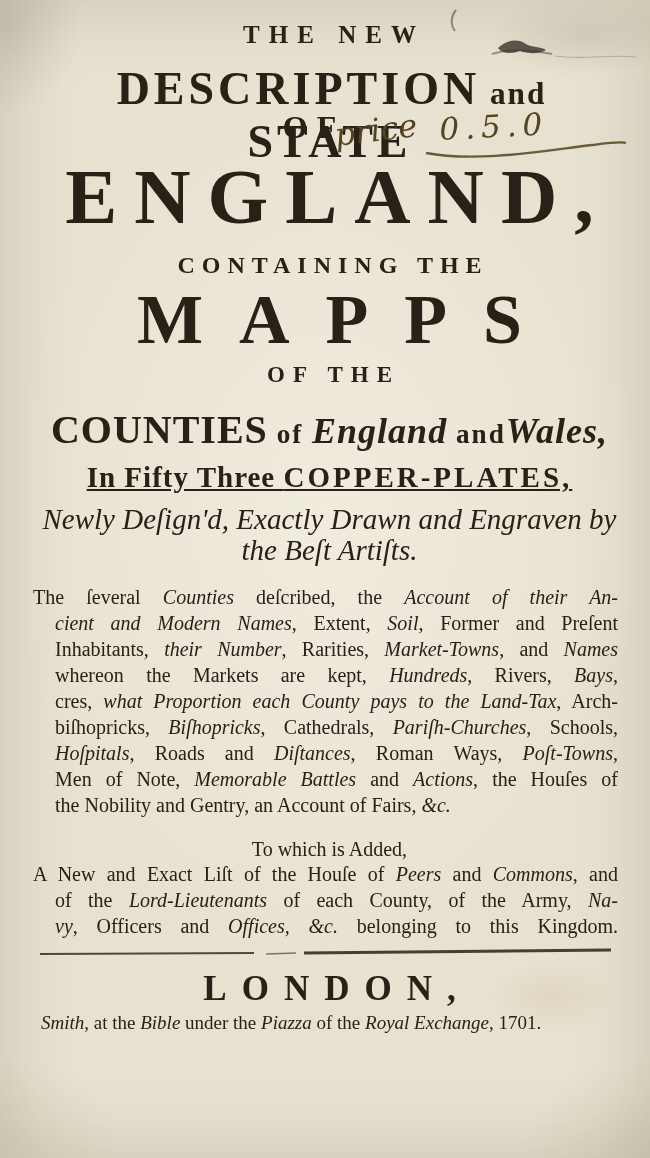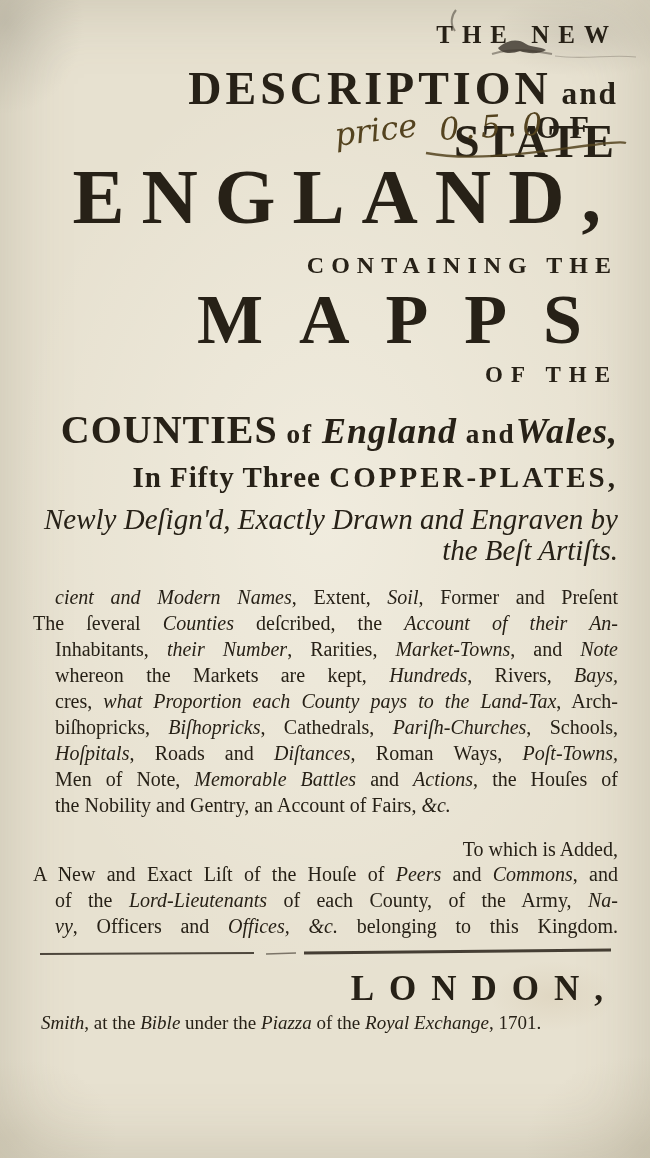--- a/index.html
+++ b/index.html
@@ -14,31 +14,31 @@
       radial-gradient(140px 60px at 90% 3%, rgba(130,125,115,.18), transparent 70%),
       radial-gradient(110px 130px at 1% 2%, rgba(122,120,110,.22), transparent 70%),
       radial-gradient(170px 130px at 99% 99%, rgba(150,138,108,.16), transparent 70%),
       radial-gradient(150px 110px at 2% 98%, rgba(150,138,108,.12), transparent 70%),
       radial-gradient(430px 620px at 50% 45%, rgba(255,253,245,.38), transparent 75%),
       var(--paper,#e7e1d0);
     box-shadow: inset 0 0 70px rgba(120,110,85,.28);
   }
   .line {
     position:absolute; left:41px; right:32px;
-    text-align:right; color:var(--ink,#272117);
+    text-align:center; color:var(--ink,#272117);
   }
   .the-new    { top:21px;  font-size:25px; font-weight:bold; letter-spacing:9px;  text-indent:9px; }
   .desc       { top:62px;  font-size:46px; font-weight:bold; letter-spacing:4px;  text-indent:4px; }
   .of-line    { top:109px; font-size:32px; font-weight:bold; letter-spacing:9px;  text-indent:9px; transform:translateX(-20px); }
   .england    { top:152px; font-size:78px; font-weight:bold; letter-spacing:17px; text-indent:17px; white-space:nowrap; }
   .containing { top:252px; font-size:24px; font-weight:bold; letter-spacing:7px;  text-indent:7px; }
   .mapps      { top:280px; font-size:70px; font-weight:bold; letter-spacing:36px; text-indent:36px; white-space:nowrap; }
   .of-the     { top:362px; font-size:23px; font-weight:bold; letter-spacing:8px;  text-indent:8px; }
   .counties   { top:406px; font-size:40px; font-weight:bold; letter-spacing:1px;  white-space:nowrap; }
-  .copper     { top:461px; font-size:29px; font-weight:bold; letter-spacing:1px; }
+  .copper     { top:461px; font-size:29px; font-weight:bold; letter-spacing:1px;text-decoration:underline; }
   .newly      { top:503px; font-size:29px; font-style:italic; white-space:nowrap; }
   .artists    { top:534px; font-size:29px; font-style:italic; }
 
   .seg-r  { }
   .seg-i  { font-style:italic; }
   .seg-lc { font-size:.68em; letter-spacing:2px; }
   .seg-il { font-size:.9em; font-style:italic; }
   .seg-sp { letter-spacing:3px; }
 
   .paragraph {
@@ -105,23 +105,23 @@
   <div class="line of-the">OF THE</div>
 
   <div class="line counties"><span class="seg-r">COUNTIES</span><span class="seg-lc"> of </span><span class="seg-il">England</span><span class="seg-lc"> and</span><span class="seg-il">Wales,</span></div>
 
   <div class="line copper"><span class="seg-r">In Fifty Three </span><span class="seg-sp">COPPER-PLATES,</span></div>
 
   <div class="line artists"><span class="seg-i">the Beſt Artiſts.</span></div>
   <div class="line newly"><span class="seg-i">Newly Deſign'd, Exactly Drawn and Engraven by</span></div>
 
   <div class="paragraph">
+    <div class="para-line"><span class="seg-r">The ſeveral </span><span class="seg-i">Counties</span><span class="seg-r"> deſcribed, the </span><span class="seg-i">Account of their An-</span></div>
     <div class="para-line ind"><span class="seg-i">cient and Modern Names</span><span class="seg-r">, Extent, </span><span class="seg-i">Soil</span><span class="seg-r">, Former and Preſent</span></div>
-    <div class="para-line"><span class="seg-r">The ſeveral </span><span class="seg-i">Counties</span><span class="seg-r"> deſcribed, the </span><span class="seg-i">Account of their An-</span></div>
-    <div class="para-line ind"><span class="seg-r">Inhabitants, </span><span class="seg-i">their Number</span><span class="seg-r">, Rarities, </span><span class="seg-i">Market-Towns</span><span class="seg-r">, and </span><span class="seg-i">Note</span></div>
+    <div class="para-line ind"><span class="seg-r">Inhabitants, </span><span class="seg-i">their Number</span><span class="seg-r">, Rarities, </span><span class="seg-i">Market-Towns</span><span class="seg-r">, and </span><span class="seg-i">Names</span></div>
     <div class="para-line ind"><span class="seg-r">whereon the Markets are kept, </span><span class="seg-i">Hundreds</span><span class="seg-r">, Rivers, </span><span class="seg-i">Bays,</span></div>
     <div class="para-line ind"><span class="seg-r">cres, </span><span class="seg-i">what Proportion each County pays to the Land-Tax</span><span class="seg-r">, Arch-</span></div>
     <div class="para-line ind"><span class="seg-r">biſhopricks, </span><span class="seg-i">Biſhopricks</span><span class="seg-r">, Cathedrals, </span><span class="seg-i">Pariſh-Churches</span><span class="seg-r">, Schools,</span></div>
     <div class="para-line ind"><span class="seg-i">Hoſpitals</span><span class="seg-r">, Roads and </span><span class="seg-i">Diſtances</span><span class="seg-r">, Roman Ways, </span><span class="seg-i">Poſt-Towns,</span></div>
     <div class="para-line ind"><span class="seg-r">Men of Note, </span><span class="seg-i">Memorable Battles</span><span class="seg-r"> and </span><span class="seg-i">Actions</span><span class="seg-r">, the Houſes of</span></div>
     <div class="para-line ind last"><span class="seg-r">the Nobility and Gentry, an Account of Fairs, </span><span class="seg-i">&amp;c.</span></div>
   </div>
 
   <div class="line addendum-heading">To which is Added,</div>
 

